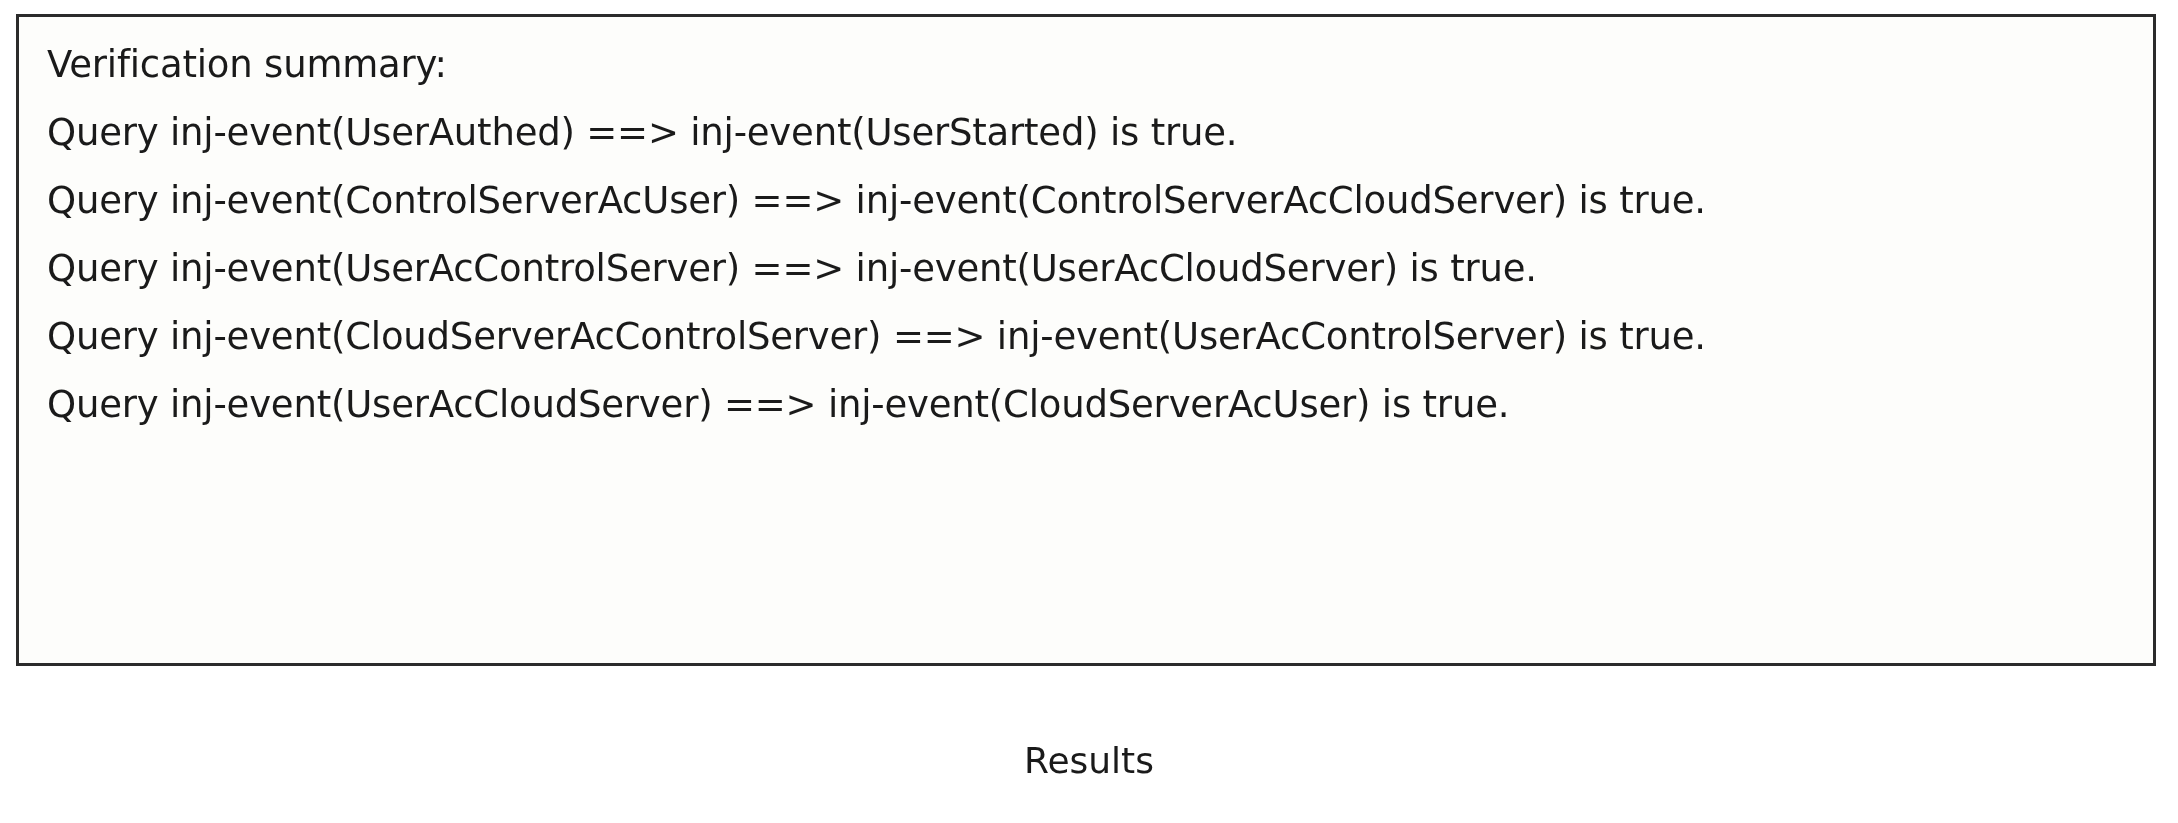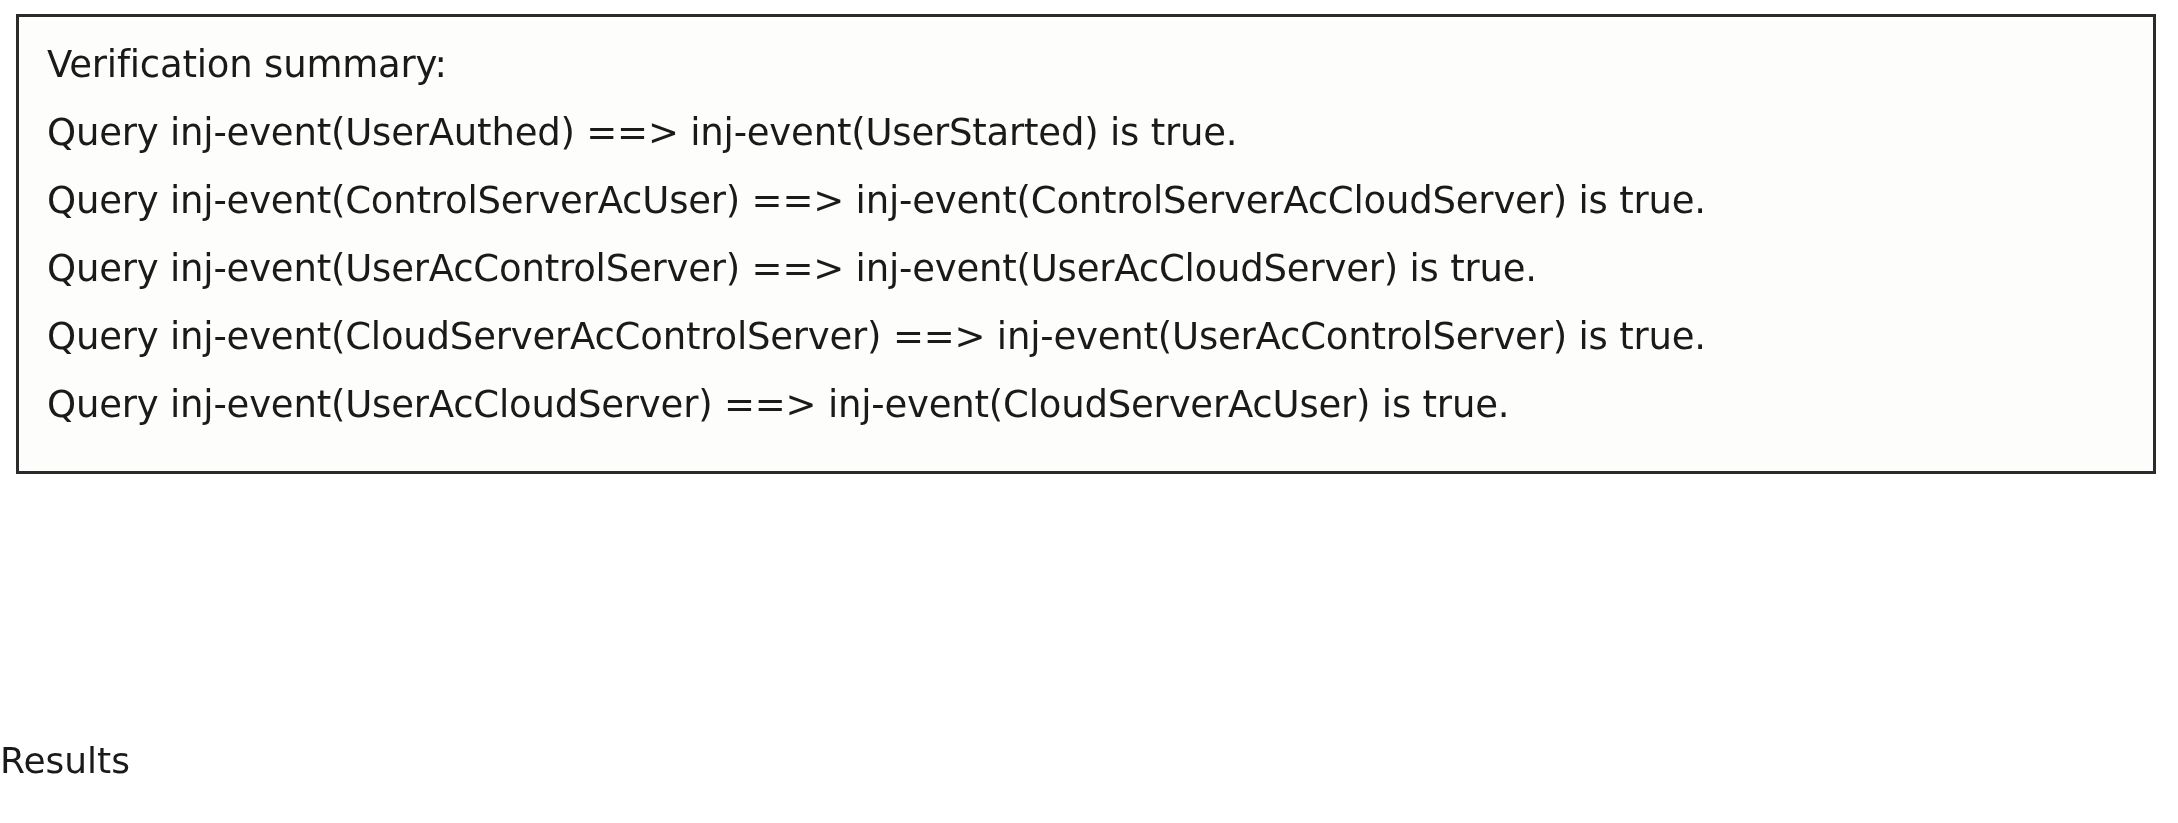--- a/index.html
+++ b/index.html
@@ -18,21 +18,21 @@
     position: relative;
     width: 2178px;
     height: 823px;
     background: #ffffff;
   }
   .output-box {
     position: absolute;
     left: 16px;
     top: 14px;
     width: 2140px;
-    height: 460px;
+    height: 652px;
     box-sizing: border-box;
     border: 3px solid #2b2b2b;
     background: #fdfdfb;
     overflow: hidden;
   }
   .output-lines {
     position: absolute;
     left: 28px;
     top: 14px;
     right: 8px;
@@ -43,20 +43,21 @@
     line-height: 68px;
     color: #1a1a1a;
     white-space: pre;
     letter-spacing: -0.2px;
   }
   .caption {
     position: absolute;
     left: 0;
     top: 740px;
     width: 2178px;
+    text-align: center;
     font-family: "DejaVu Sans", "Liberation Sans", sans-serif;
     font-size: 36px;
     color: #1a1a1a;
   }
 </style>
 </head>
 <body>
 
 <div class="page">
 

